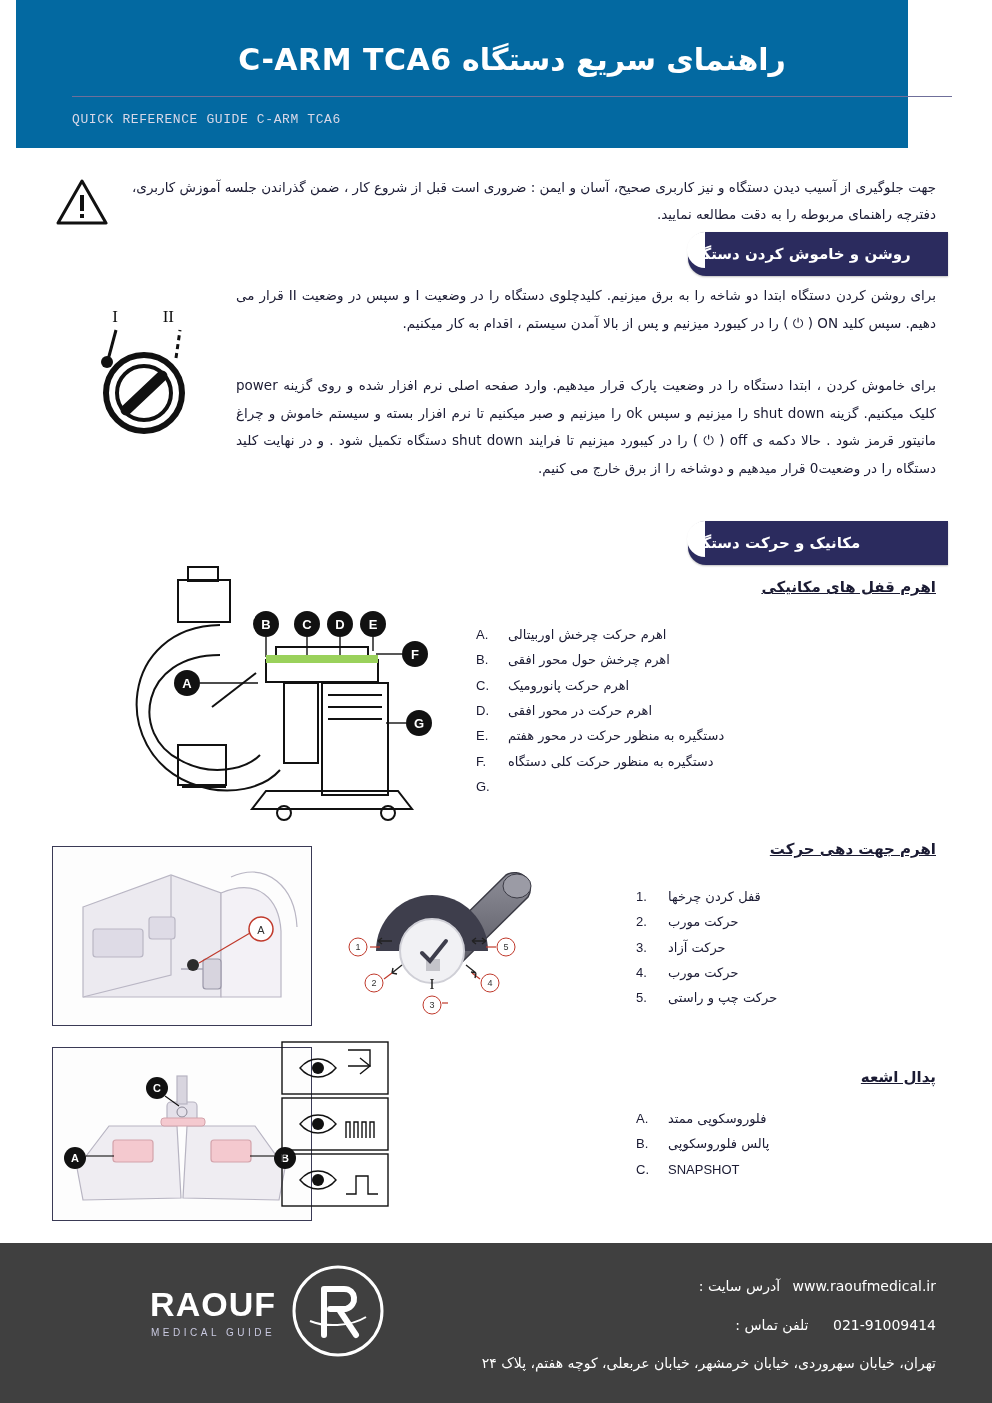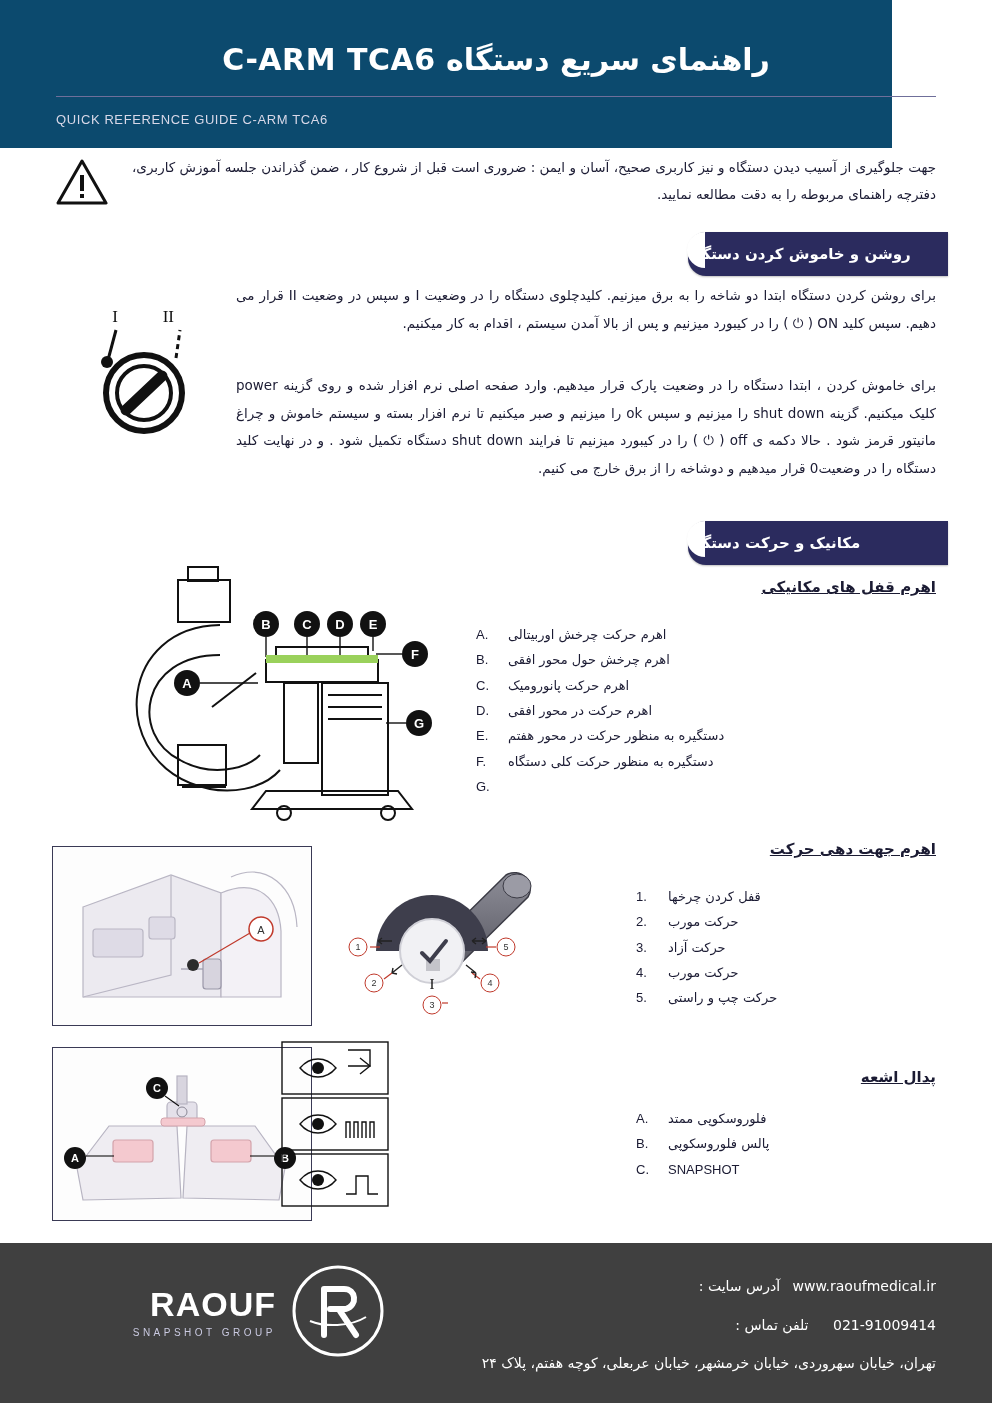--- a/index.html
+++ b/index.html
@@ -6,46 +6,46 @@
   body{
     width:992px;height:1403px;
     background:#ffffff;
     font-family:"DejaVu Sans","Liberation Sans",sans-serif;
     color:#1b1b33;
     position:relative;
     overflow:hidden;
   }
   
   .header{
-    position:absolute;left:0;top:0;width:892px;height:148px;
-    background:#0c4a6e;
+    position:absolute;left:16px;top:0;width:892px;height:148px;
+    background:#0369a1;
   }
   .header .title{
     position:absolute;top:42px;left:0;width:992px;
     text-align:center;
     color:#ffffff;
     font-size:30px;
     font-weight:bold;
     letter-spacing:0.5px;
   }
   .header .rule{
     position:absolute;left:56px;top:96px;width:880px;height:1px;
     background:#6f6f9a;
   }
   .header .subtitle{
     position:absolute;top:112px;left:56px;
     color:#d8d8e8;
     font-size:13px;
     direction:ltr;
     letter-spacing:0.6px;
-    font-family:Liberation Sans, sans-serif;
+    font-family:Liberation Mono, monospace;
   }
   
   .warn{
-    position:absolute;left:56px;top:154px;width:880px;
+    position:absolute;left:56px;top:174px;width:880px;
     display:flex;flex-direction:row-reverse;align-items:flex-start;gap:24px;
   }
   .warn-icon{width:52px;height:48px;flex:0 0 52px;margin-top:4px;}
   .warn-text{
     flex:1;
     font-size:13.5px;
     line-height:2.0;
     text-align:justify;
     color:#1b1b33;
   }
@@ -405,15 +405,15 @@
   <div class="logo">
     <svg viewBox="0 0 96 96" width="96" height="96">
       <circle cx="48" cy="48" r="44" fill="none" stroke="#ffffff" stroke-width="3"></circle>
       <path d="M34 72 L34 26 L54 26 C66 26 68 42 56 46 L40 46" fill="none" stroke="#fff" stroke-width="6" stroke-linecap="round" stroke-linejoin="round"></path>
       <path d="M50 48 L66 72" fill="none" stroke="#fff" stroke-width="6" stroke-linecap="round"></path>
       <path d="M20 58 C34 64 60 64 76 54" fill="none" stroke="#fff" stroke-width="2"></path>
     </svg>
   </div>
   <div class="btext">
     <div class="bname">RAOUF</div>
-    <div class="bsub">SNAPSHOT GROUP</div>
+    <div class="bsub">MEDICAL GUIDE</div>
   </div>
 </div>
 
 </body></html>

